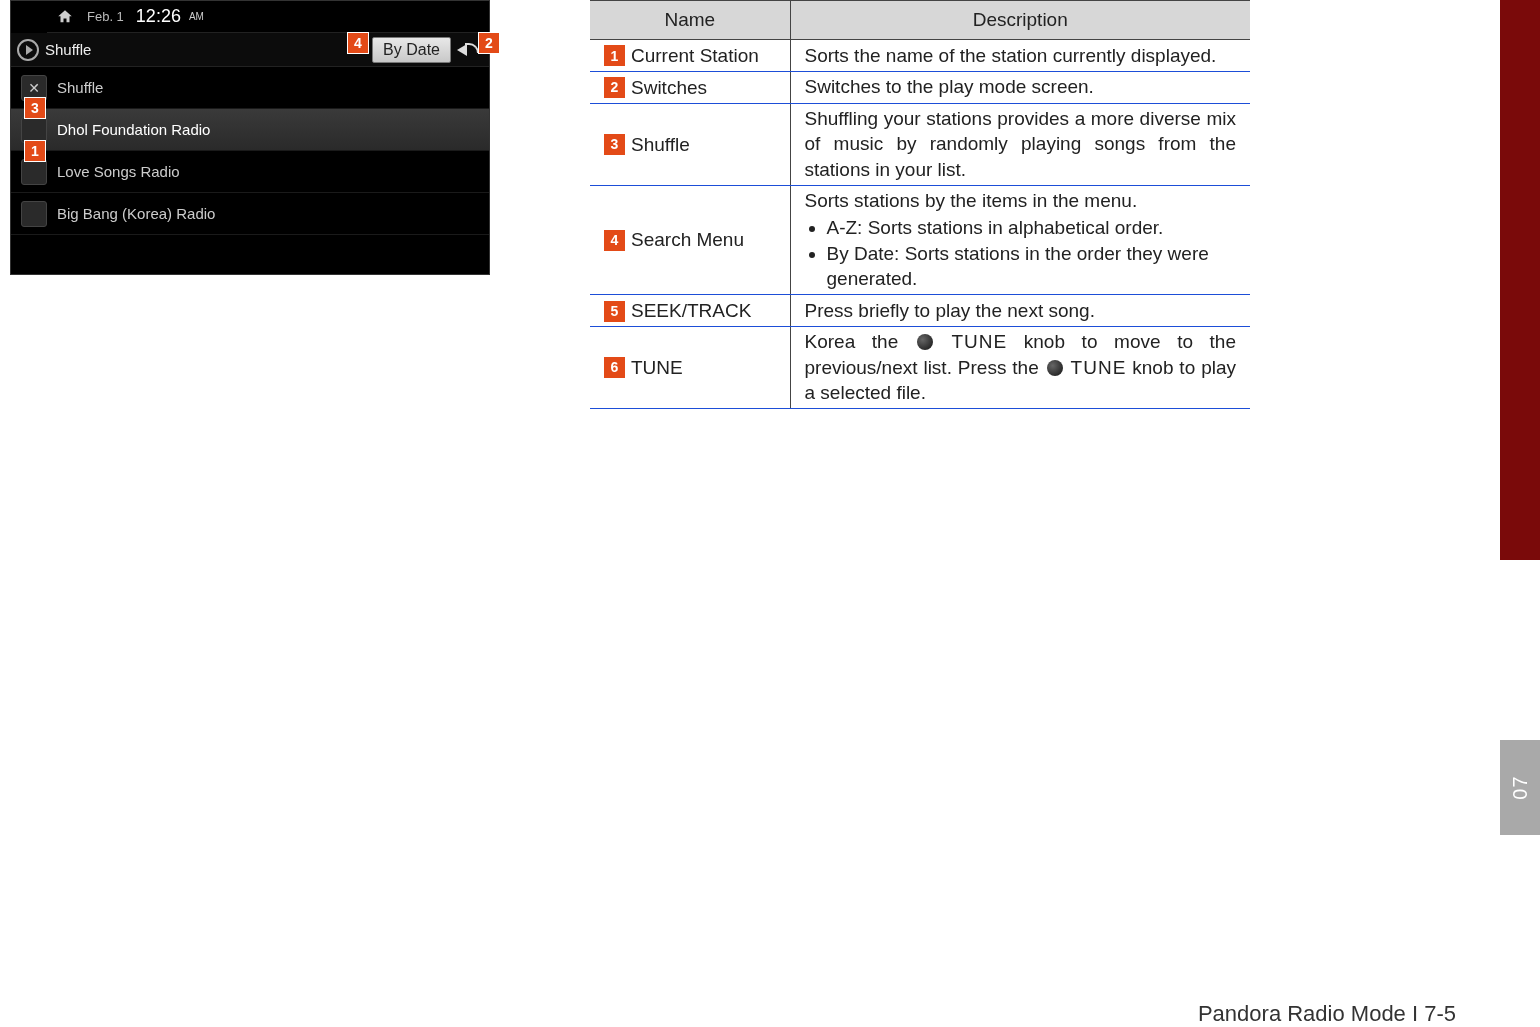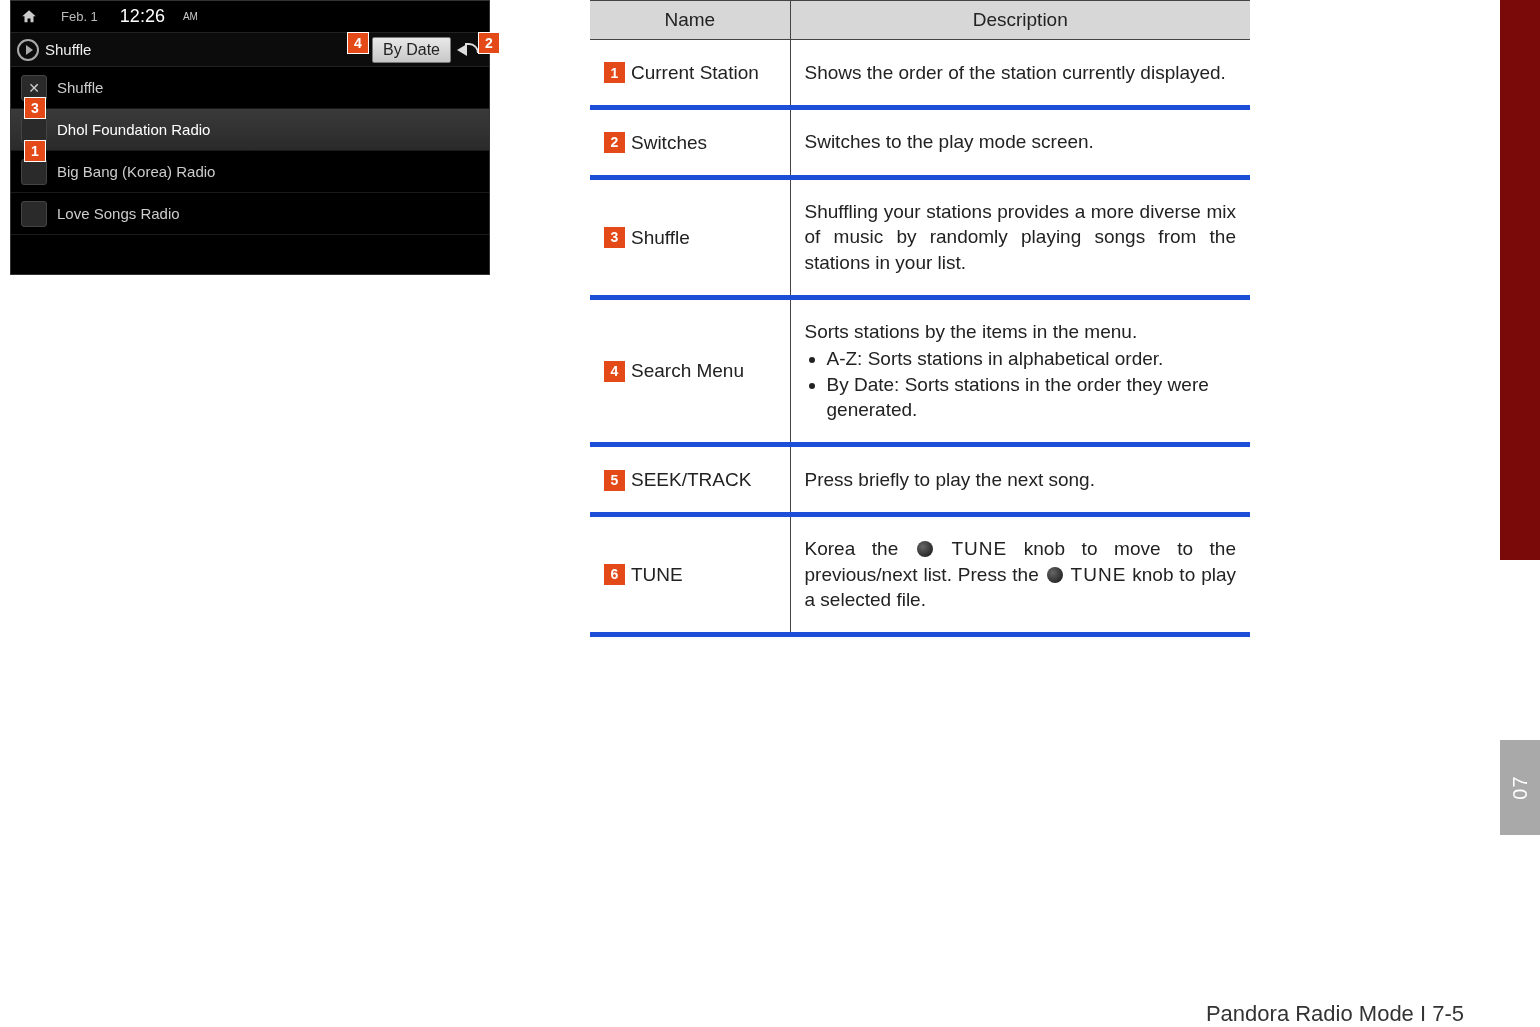--- a/index.html
+++ b/index.html
@@ -10,21 +10,21 @@
   .side-tabs { position: absolute; right: 0; top: 0; width: 40px; height: 100%; }
   .tab-top { width: 40px; height: 560px; background: #7a0a0a; }
   .tab-bottom { position: absolute; top: 740px; width: 40px; height: 95px; background: #a9a9a9; color: #fff; display: flex; align-items: center; justify-content: center; font-size: 20px; }
   .tab-bottom span { transform: rotate(-90deg); letter-spacing: 1px; }
 
   .content { display: flex; gap: 100px; padding: 0 50px 0 10px; }
 
   
   .shot-wrap { position: relative; width: 480px; }
   .shot { width: 480px; height: 275px; background: #000; border: 1px solid #333; color: #ddd; font-size: 14px; position: relative; overflow: hidden; }
-  .statusbar { height: 32px; display: flex; align-items: center; padding: 0 8px; gap: 16px; background: #000; border-bottom: 1px solid #222; }
+  .statusbar { height: 32px; display: flex; align-items: center; padding: 0 8px; gap: 6px; background: #000; border-bottom: 1px solid #222; margin-left: 36px; }
   .home-ic { width: 20px; height: 18px; display: inline-block; }
   .home-ic svg { width: 100%; height: 100%; fill: #ccc; }
   .date { font-size: 13px; color: #bbb; margin-left: 6px; }
   .time { font-size: 18px; font-weight: normal; color: #fff; margin-left: 6px; }
   .ampm { font-size: 10px; color: #ccc; margin-left: 2px; }
 
   .titlebar { height: 34px; display: flex; align-items: center; padding: 0 6px; background: #0c0c0c; border-bottom: 1px solid #222; }
   .play-ic { width: 22px; height: 22px; border: 2px solid #aaa; border-radius: 50%; display: flex; align-items: center; justify-content: center; margin-right: 6px; }
   .play-ic::after { content: ""; border-left: 7px solid #aaa; border-top: 5px solid transparent; border-bottom: 5px solid transparent; margin-left: 2px; }
   .titlebar .title { color: #eee; font-size: 15px; }
@@ -45,31 +45,31 @@
   .callout { position: absolute; width: 22px; height: 22px; background: #e34a17; color: #fff; font-size: 14px; font-weight: bold; display: flex; align-items: center; justify-content: center; border: 1px solid #fff; }
   .co-1 { left: 14px; top: 140px; }
   .co-2 { left: 468px; top: 32px; }
   .co-3 { left: 14px; top: 97px; }
   .co-4 { left: 337px; top: 32px; }
 
   
   .desc { width: 660px; border-collapse: collapse; font-size: 19px; }
   .desc th { background: #d7d7d7; font-weight: normal; padding: 8px 24px; border: 1px solid #444; border-left: none; border-right: none; }
   .desc th:first-child { border-right: 1px solid #444; width: 200px; }
-  .desc td { padding: 19px 14px; border-bottom: 5px solid #1d4ed8; vertical-align: middle; line-height: 1.35; text-align: justify; }
+  .desc td { padding: 2px 14px; border-bottom: 1px solid #1d4ed8; vertical-align: middle; line-height: 1.35; text-align: justify; }
   .desc td.namecell { border-right: 1px solid #444; white-space: nowrap; vertical-align: middle; }
   .badge { display: inline-flex; width: 21px; height: 21px; background: #e34a17; color: #fff; font-size: 14px; font-weight: bold; align-items: center; justify-content: center; margin-right: 6px; vertical-align: middle; }
   .namecell .nm { vertical-align: middle; }
   .desc ul { list-style: disc; padding-left: 22px; margin-top: 2px; }
   .desc li { text-align: left; }
   .knob { display: inline-block; width: 16px; height: 16px; border-radius: 50%; background: radial-gradient(circle at 35% 35%, #666, #111); vertical-align: -2px; margin: 0 2px; }
   .tune-word { font-family: Arial, sans-serif; letter-spacing: 1px; }
   .seek { letter-spacing: 0px; }
 
-  .footer { position: absolute; bottom: 0; right: 76px; font-size: 22px; color: #333; }
+  .footer { position: absolute; bottom: 0; right: 84px; font-size: 22px; color: #333; }
 </style>
 </head>
 <body>
 
 <div class="page">
   <div class="content">
 
     <div class="shot-wrap">
       <div class="shot">
         <div class="statusbar">
@@ -93,44 +93,44 @@
               <span class="shuffle-glyph">✕</span>
             </span>
           <span class="label">Shuffle</span>
         </div>
         <div class="row active">
           <span class="icon-box"></span>
           <span class="label">Dhol Foundation Radio</span>
         </div>
         <div class="row">
           <span class="icon-box"></span>
-          <span class="label">Big Bang (Korea) Radio</span>
+          <span class="label">Love Songs Radio</span>
         </div>
         <div class="row">
           <span class="icon-box"></span>
-          <span class="label">Love Songs Radio</span>
+          <span class="label">Big Bang (Korea) Radio</span>
         </div>
       </div>
       <div class="callout co-1">1</div>
       <div class="callout co-2">2</div>
       <div class="callout co-3">3</div>
       <div class="callout co-4">4</div>
     </div>
 
     <table class="desc">
       <thead>
         <tr>
           <th>Name</th>
           <th>Description</th>
         </tr>
       </thead>
       <tbody>
         <tr>
           <td class="namecell"><span class="badge">1</span><span class="nm">Current Station</span></td>
-          <td>Shows the order of the station currently displayed.</td>
+          <td>Sorts the name of the station currently displayed.</td>
         </tr>
         <tr>
           <td class="namecell"><span class="badge">2</span><span class="nm">Switches</span></td>
           <td>Switches to the play mode screen.</td>
         </tr>
         <tr>
           <td class="namecell"><span class="badge">3</span><span class="nm">Shuffle</span></td>
           <td>Shuffling your stations provides a more diverse mix of music by randomly playing songs from the stations in your list.</td>
         </tr>
         <tr>

